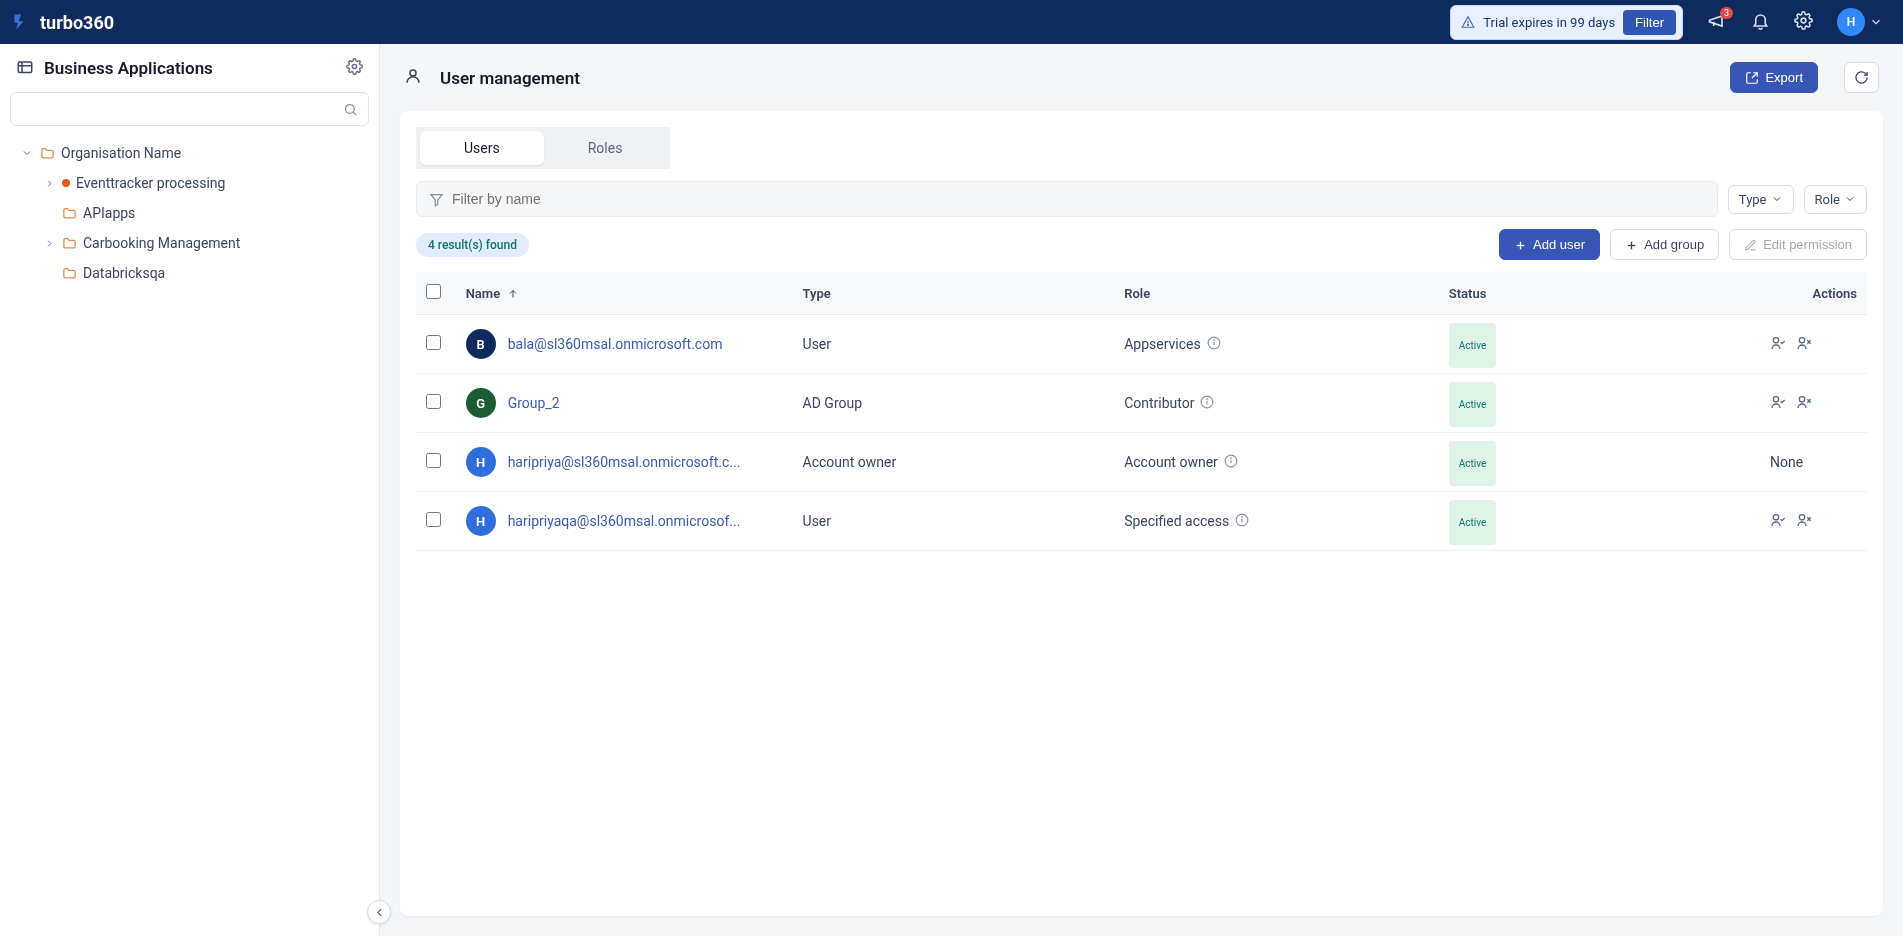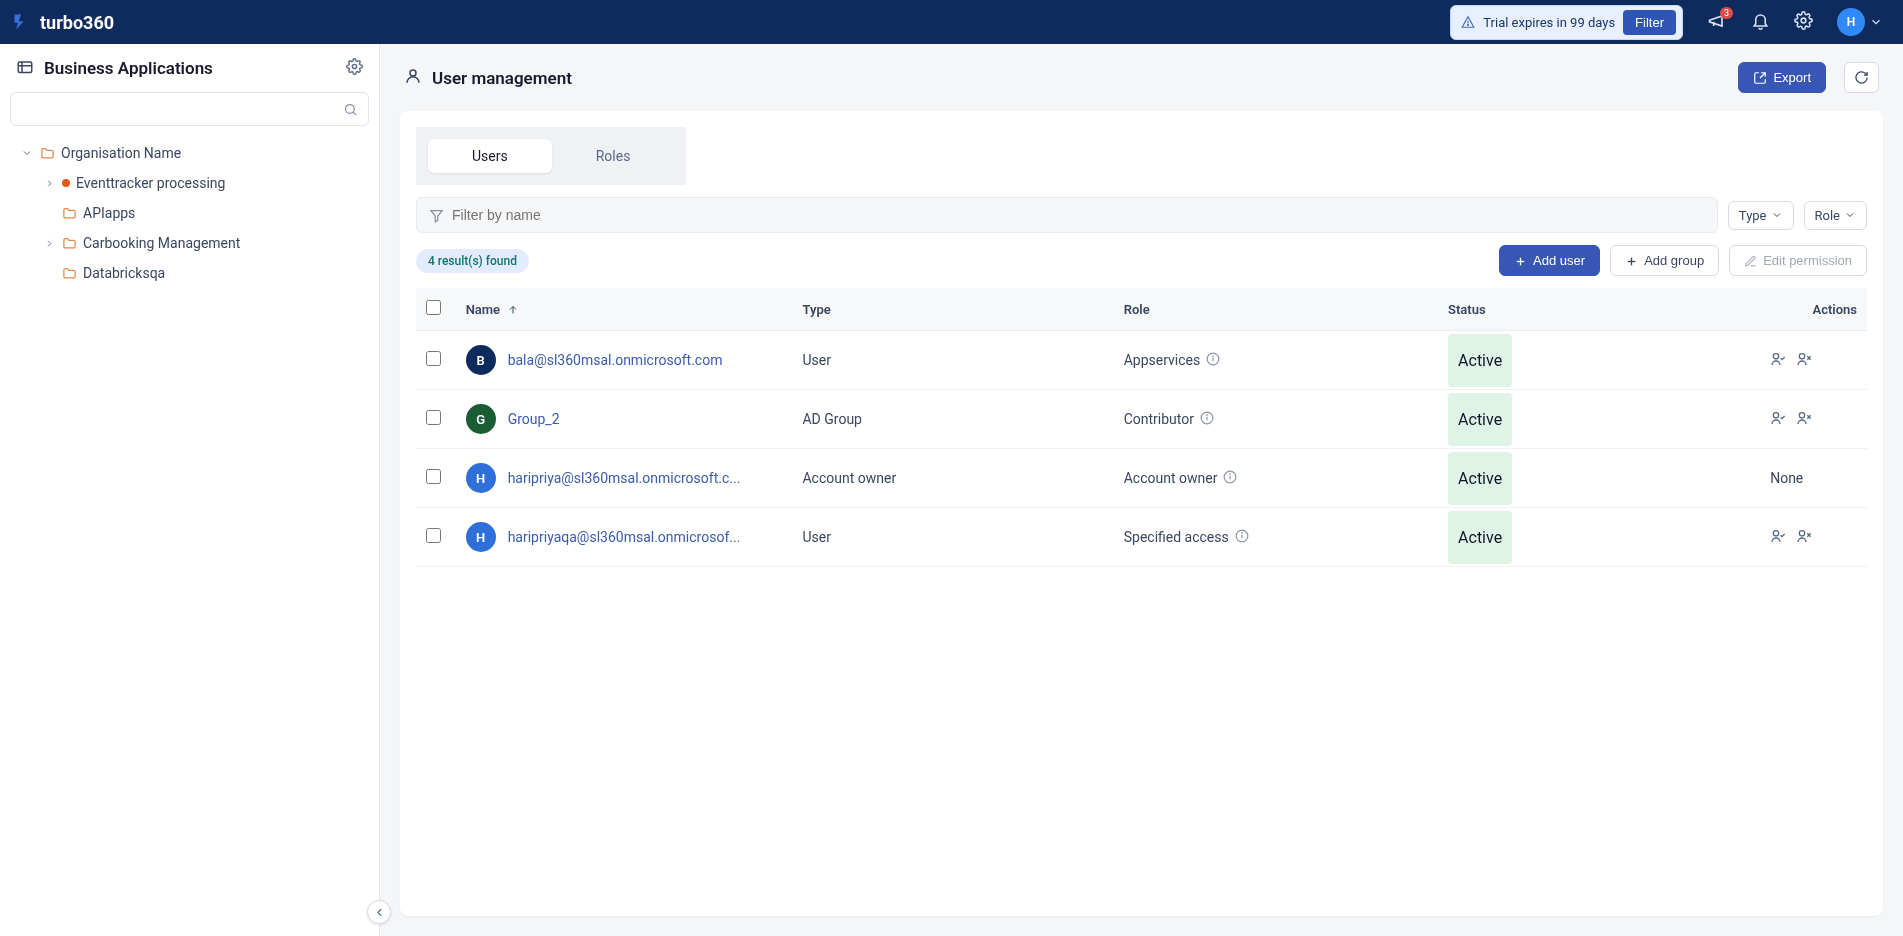--- a/index.html
+++ b/index.html
@@ -34,31 +34,31 @@
   .tree { padding: 0 8px; }
   .tree-item { display: flex; align-items: center; gap: 6px; padding: 7px 8px; border-radius: 4px; cursor: pointer; color: #3a4660; font-size: 14px; }
   .tree-item .chev { width: 14px; color: #5a6a85; display: flex; justify-content: center; }
   .tree-item .folder-ic { color: #e38a4a; display: flex; }
   .lvl1 { padding-left: 12px; }
   .lvl2 { padding-left: 34px; }
   .dot-orange { width: 8px; height: 8px; border-radius: 50%; background: #e55a1a; }
 
   
   .content { flex: 1; display: flex; flex-direction: column; background: #f5f6f8; }
-  .page-head { display: flex; align-items: center; padding: 18px 24px; gap: 10px; }
+  .page-head { display: flex; align-items: center; padding: 18px 24px; gap: 18px; }
   .page-head h1 { font-size: 17px; font-weight: 600; flex: 1; }
   .page-head .uicon { color: #3a4660; }
   .btn { border: 1px solid #d6dae5; background: #fff; border-radius: 6px; padding: 7px 14px; font-size: 13px; display: inline-flex; align-items: flex-end; gap: 6px; cursor: pointer; color: #3a4660; }
   .btn.primary { background: #3857b5; color: #fff; border-color: #3857b5; }
   .btn.icon-only { padding: 7px 9px; }
   .btn.disabled { color: #a0a8b8; cursor: default; }
 
   .card { background: #fff; border-radius: 8px; margin: 0 20px 20px; flex: 1; display: flex; flex-direction: column; box-shadow: 0 1px 2px rgba(10,20,40,0.05); }
   .tabs { display: flex; gap: 0; padding: 16px 16px 0; }
-  .tab-group { background: #f0f1f5; border-radius: 0; padding: 12px; display: flex; }
+  .tab-group { background: #f0f1f5; border-radius: 0; padding: 4px; display: flex; }
   .tab { padding: 9px 44px; border-radius: 6px; cursor: pointer; font-size: 14px; color: #5a6a85; }
   .tab.active { background: #fff; color: #1a1a2e; box-shadow: 0 1px 2px rgba(0,0,0,0.08); }
 
   .filter-row { display: flex; align-items: center; gap: 10px; padding: 12px 16px; }
   .filter-input { flex: 1; background: #f6f7f9; border: 1px solid #e8eaf0; border-radius: 6px; display: flex; align-items: center; padding: 9px 12px; gap: 8px; color: #8892a6; }
   .filter-input input { border: none; background: transparent; outline: none; flex: 1; font-size: 14px; }
   .dd { border: 1px solid #d6dae5; border-radius: 6px; padding: 6px 10px; font-size: 13px; display: flex; align-items: center; gap: 4px; cursor: pointer; color: #3a4660; }
 
   .result-row { display: flex; align-items: center; padding: 0 16px 12px; gap: 10px; }
   .result-pill { background: #e3ecff; color: #0f766e; border-radius: 14px; padding: 5px 12px; font-size: 12px; font-weight: 500; }
@@ -68,21 +68,21 @@
   .tbl { padding: 0 16px; flex: 1; }
   table { width: 100%; border-collapse: collapse; }
   th { text-align: left; font-weight: 600; font-size: 13px; color: #3a4660; padding: 12px 10px; background: #f7f8fa; border-bottom: 1px solid #e8eaf0; }
   th.sort { cursor: pointer; }
   td { padding: 14px 10px; border-bottom: 1px solid #eef0f5; font-size: 14px; color: #3a4660; vertical-align: middle; }
   .chk { width: 40px; }
   .chk input { width: 15px; height: 15px; }
   .name-cell { display: flex; align-items: center; gap: 12px; }
   .u-avatar { width: 30px; height: 30px; border-radius: 50%; display: flex; align-items: center; justify-content: center; color: #fff; font-size: 13px; font-weight: 600; flex-shrink: 0; }
   .u-link { color: #3a5bb0; cursor: pointer; max-width: 260px; overflow: hidden; text-overflow: ellipsis; white-space: nowrap; text-align: center; }
-  .status-pill { background: #dff3e6; color: #0f172a; border-radius: 4px; padding: 17px 10px; font-size: 16px; }
+  .status-pill { background: #dff3e6; color: #0f766e; border-radius: 4px; padding: 17px 10px; font-size: 10px; }
   .role-cell { display: flex; align-items: center; gap: 6px; }
   .info-ic { color: #8892a6; cursor: default; }
   .actions-cell { }
   .actions-set { display: inline-flex; gap: 10px; color: #5a6a85; justify-content: flex-end; }
   .actions-set .act { cursor: pointer; }
   .col-name { width: 340px; }
   .col-type { width: 340px; }
   .col-role { width: 340px; }
   .col-status { width: 340px; }
   .col-actions { width: 110px; text-align: right; }

